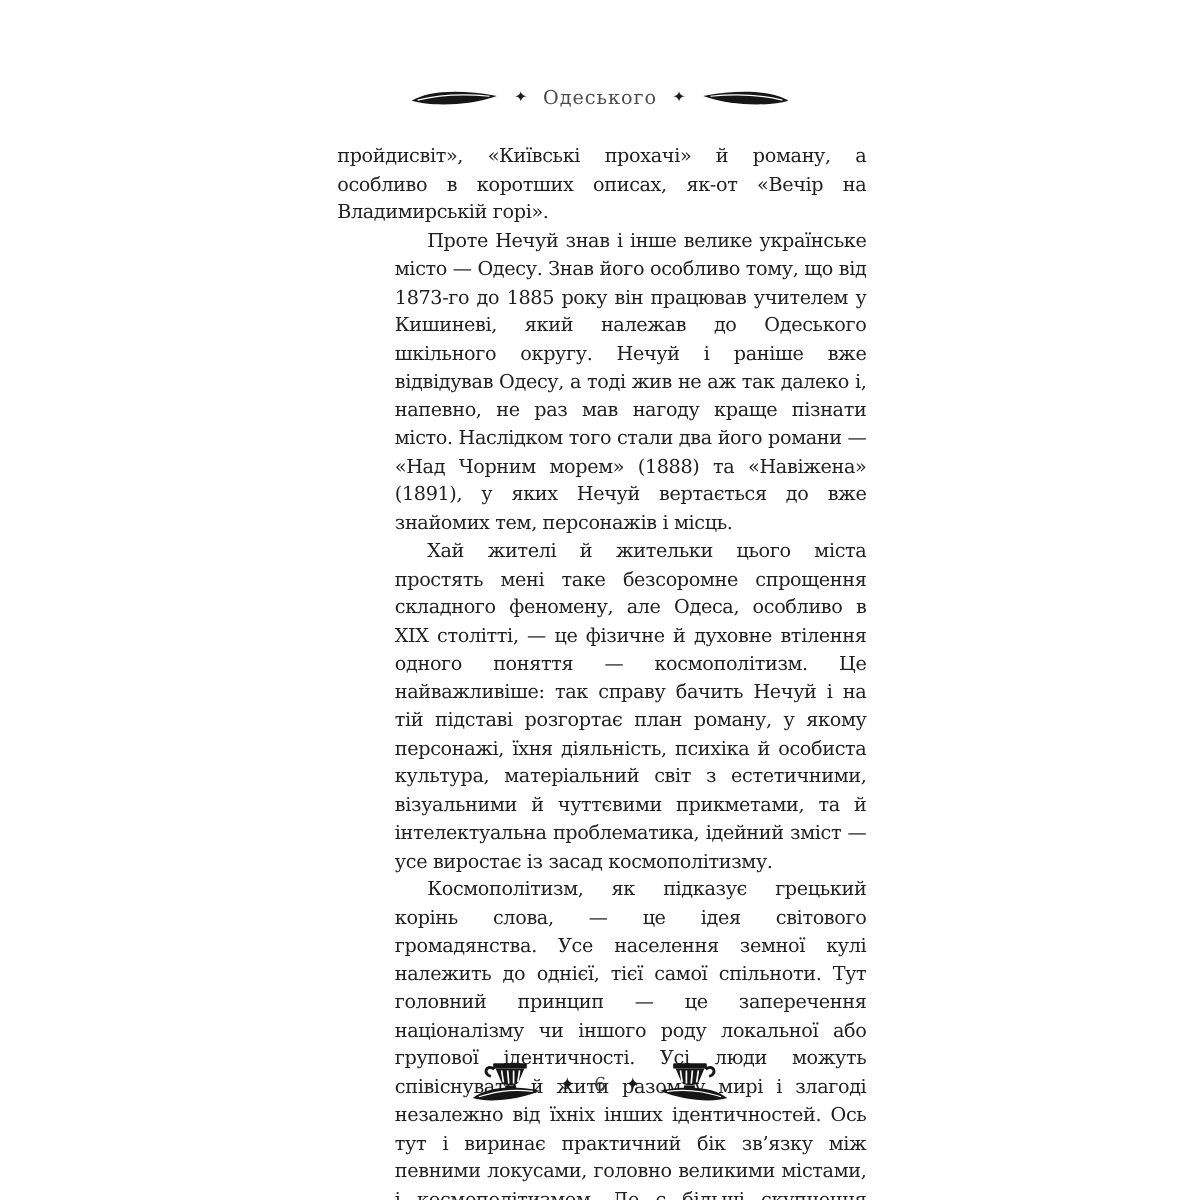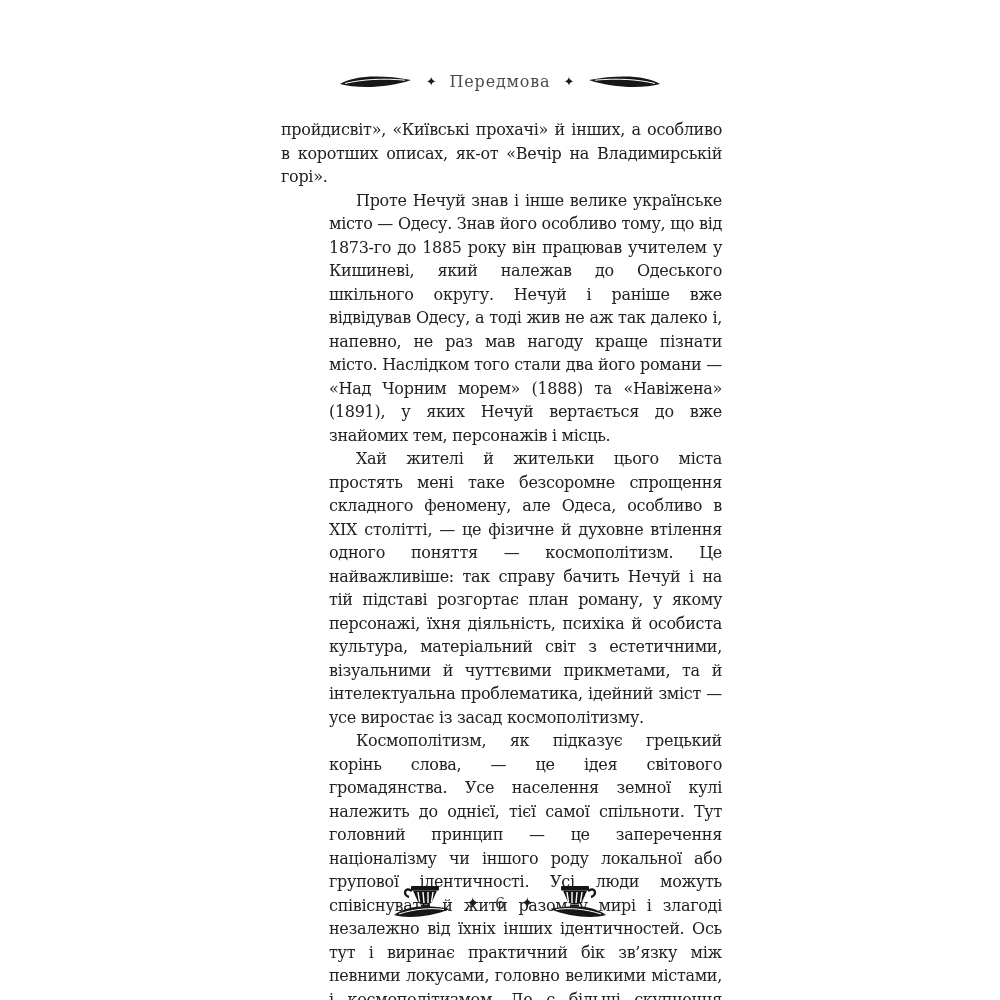--- a/index.html
+++ b/index.html
@@ -83,32 +83,32 @@
 <div class="page">
 
   <header class="running-head">
     <span>
       <svg class="leaf-svg" width="74" height="18" viewBox="0 0 74 18" aria-hidden="true">
         <path d="M1 11 C14 3, 40 1, 72 7 C50 15, 18 16, 1 11 Z" fill="#161616"></path>
         <path d="M6 10.5 C22 6.5, 44 5, 66 7.2" stroke="#ffffff" stroke-width="1" fill="none"></path>
       </svg>
     </span>
     <span class="diamond">✦</span>
-    <h1 class="title">Передмова</h1>
+    <h1 class="title">Одеського</h1>
     <span class="diamond">✦</span>
     <span class="mirrored">
       <svg class="leaf-svg" width="74" height="18" viewBox="0 0 74 18" aria-hidden="true">
         <path d="M1 11 C14 3, 40 1, 72 7 C50 15, 18 16, 1 11 Z" fill="#161616"></path>
         <path d="M6 10.5 C22 6.5, 44 5, 66 7.2" stroke="#ffffff" stroke-width="1" fill="none"></path>
       </svg>
     </span>
   </header>
 
   <main class="page-body">
-    <p>пройдисвіт», «Київські прохачі» й інших, а особливо в коротших описах, як-от «Вечір на Владимирській горі».</p>
+    <p>пройдисвіт», «Київські прохачі» й роману, а особливо в коротших описах, як-от «Вечір на Владимирській горі».</p>
     <p class="indent">Проте Нечуй знав і інше велике українське місто — Одесу. Знав його особливо тому, що від 1873-го до 1885 року він працював учителем у Кишиневі, який належав до Одеського шкільного округу. Нечуй і раніше вже відвідував Одесу, а тоді жив не аж так далеко і, напевно, не раз мав нагоду краще пізнати місто. Наслідком того стали два його романи — «Над Чорним морем» (1888) та «Навіжена» (1891), у яких Нечуй вертається до вже знайомих тем, персонажів і місць.</p>
     <p class="indent">Хай жителі й жительки цього міста простять мені таке безсоромне спрощення складного феномену, але Одеса, особливо в XIX столітті, — це фізичне й духовне втілення одного поняття — космополітизм. Це найважливіше: так справу бачить Нечуй і на тій підставі розгортає план роману, у якому персонажі, їхня діяльність, психіка й особиста культура, матеріальний світ з естетичними, візуальними й чуттєвими прикметами, та й інтелектуальна проблематика, ідейний зміст — усе виростає із засад космополітизму.</p>
     <p class="indent">Космополітизм, як підказує грецький корінь слова, — це ідея світового громадянства. Усе населення земної кулі належить до однієї, тієї самої спільноти. Тут головний принцип — це заперечення націоналізму чи іншого роду локальної або групової ідентичності. Усі люди можуть співіснувати й жити разом у мирі і злагоді незалежно від їхніх інших ідентичностей. Ось тут і виринає практичний бік зв’язку між певними локусами, головно великими містами, і космополітизмом. Де є більші скупчення людей різних національностей, особливо там, де велику роль</p>
   </main>
 
   <footer class="page-footer">
     <span>
       <svg class="cup-group" width="58" height="42" viewBox="0 0 58 42" aria-hidden="true">
 
         <path d="M18 9 C11 4, 8 13, 15 15" stroke="#161616" stroke-width="2.4" fill="none"></path>

